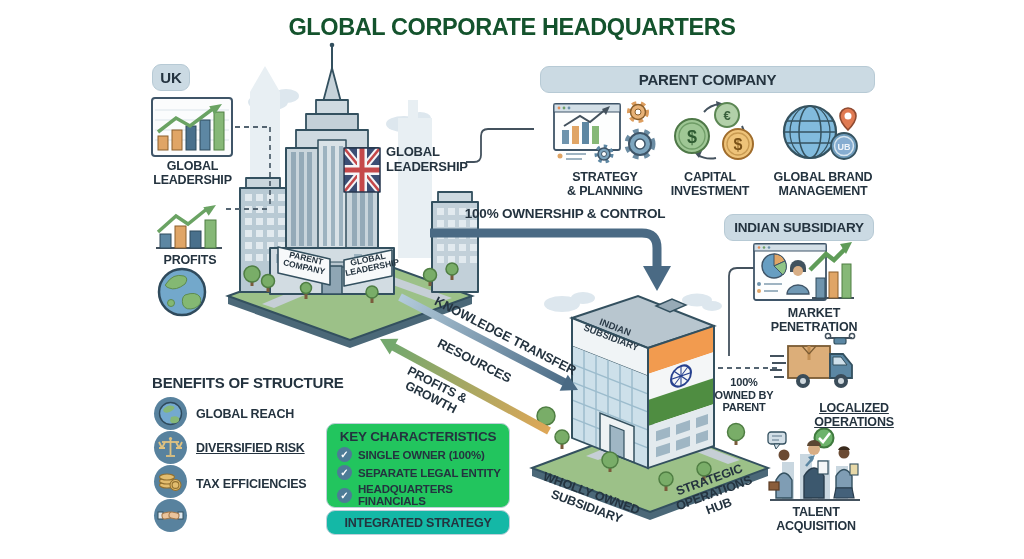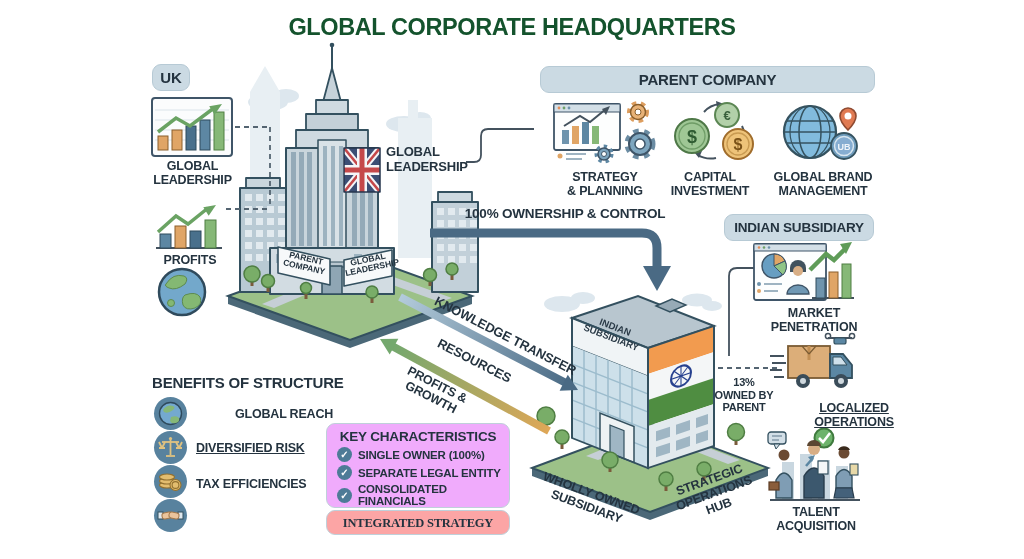--- a/index.html
+++ b/index.html
@@ -8,21 +8,21 @@
   .art{position:absolute;left:0;top:0;z-index:1;}
   .t{position:absolute;z-index:3;color:#24333f;font-weight:700;line-height:1.12;
      letter-spacing:-0.2px;white-space:pre-line;}
   .center{text-align:center;}
   .title{font-size:23.5px;letter-spacing:-0.4px;color:#14532d;}
   .pill{position:absolute;z-index:3;background:#cbdae3;border:1px solid #b7cad5;border-radius:9px;
         display:flex;align-items:center;justify-content:center;color:#24333f;font-weight:700;
         letter-spacing:-0.2px;text-align:center;}
   .cap{font-size:12.5px;}
   .row{position:absolute;z-index:3;display:flex;align-items:center;gap:9px;}
-  .panel{position:absolute;z-index:3;background:#f0abfc;border:1px solid #bfd0da;border-radius:9px;}
+  .panel{position:absolute;z-index:3;background:#22c55e;border:1px solid #bfd0da;border-radius:9px;}
   .kc-item{display:flex;align-items:center;gap:6px;margin:3px 0 0 10px;}
   .chk{width:15px;height:15px;border-radius:50%;background:#4d7b97;color:#fff;font-size:10px;
        line-height:15px;text-align:center;flex:0 0 15px;font-weight:700;}
   .kc-text{font-size:11.5px;font-weight:700;color:#24333f;letter-spacing:-0.2px;}
   .sign{position:absolute;z-index:3;background:#f8fafb;border:1.5px solid #3f5568;color:#24333f;
         font-weight:700;text-align:center;white-space:pre-line;line-height:1.1;}
   .sign-bare{position:absolute;z-index:3;color:#2a3a47;font-weight:700;text-align:center;
         white-space:pre-line;line-height:1.15;}
   .rot{transform-origin:center center;}
 </style>
@@ -543,21 +543,21 @@
 LEADERSHIP</div>
 
 <div class="t cap center" style="left:140px;top:253px;width:100px;">PROFITS</div>
 
 
 <div class="t" style="left:386px;top:145px;width:90px;font-size:13px;">GLOBAL
 LEADERSHIP</div>
 
 <div class="t" style="left:152px;top:375px;font-size:15px;">BENEFITS OF STRUCTURE</div>
 
-<div class="row" style="left:196px;top:397px;height:33px;margin-left:39px;">
+<div class="row" style="left:196px;top:397px;height:33px;">
   <span class="t cap" style="position:static;">GLOBAL REACH</span>
 </div>
 <div class="row" style="left:196px;top:431px;height:33px;">
   <span class="t cap" style="position:static;text-decoration:underline;">DIVERSIFIED RISK</span>
 </div>
 <div class="row" style="left:196px;top:467px;height:33px;">
   <span class="t cap" style="position:static;">TAX EFFICIENCIES</span>
 </div>
 
 <div class="pill" style="left:540px;top:66px;width:333px;height:25px;font-size:15px;">PARENT COMPANY</div>
@@ -578,21 +578,21 @@
 
 <div class="pill" style="left:724px;top:214px;width:148px;height:25px;font-size:13.5px;">INDIAN SUBSIDIARY</div>
 
 <div class="t cap center" style="left:756px;top:306px;width:116px;">MARKET
 PENETRATION</div>
 <div class="t cap center" style="left:796px;top:401px;width:116px;text-decoration:underline;">LOCALIZED
 OPERATIONS</div>
 <div class="t cap center" style="left:758px;top:505px;width:116px;">TALENT
 ACQUISITION</div>
 
-<div class="t center" style="left:710px;top:376px;width:68px;font-size:11px;line-height:1.15;">13%
+<div class="t center" style="left:710px;top:376px;width:68px;font-size:11px;line-height:1.15;">100%
 OWNED BY
 PARENT</div>
 
 <div class="sign rot" style="left:280px;top:252px;width:50px;font-size:8.5px;padding:2px 0;transform:rotate(13deg);background:transparent;border:none;">PARENT
 COMPANY</div>
 <div class="sign rot" style="left:344px;top:253px;width:50px;font-size:8.5px;padding:2px 0;transform:rotate(-12deg);background:transparent;border:none;">GLOBAL
 LEADERSHIP</div>
 <div class="sign-bare rot" style="left:578px;top:322px;width:70px;font-size:9.5px;transform:rotate(21deg);">INDIAN
 SUBSIDIARY</div>
 
@@ -607,20 +607,20 @@
   <div class="kc-item">
     <span class="chk">✓</span>
     <span class="kc-text">SINGLE OWNER (100%)</span>
   </div>
   <div class="kc-item">
     <span class="chk">✓</span>
     <span class="kc-text">SEPARATE LEGAL ENTITY</span>
   </div>
   <div class="kc-item">
     <span class="chk">✓</span>
-    <span class="kc-text">CONSOLIDATED FINANCIALS</span>
+    <span class="kc-text">HEADQUARTERS FINANCIALS</span>
   </div>
 </div>
-<div class="panel" style="left:326px;top:510px;width:182px;height:23px;display:flex;align-items:center;justify-content:center;background:#fca5a5;font-family:Liberation Serif, serif;">
+<div class="panel" style="left:326px;top:510px;width:182px;height:23px;display:flex;align-items:center;justify-content:center;background:#14b8a6;">
   <span class="t" style="position:static;font-size:12.5px;">INTEGRATED STRATEGY</span>
 </div>
 
 </div>
 
 </body></html>

